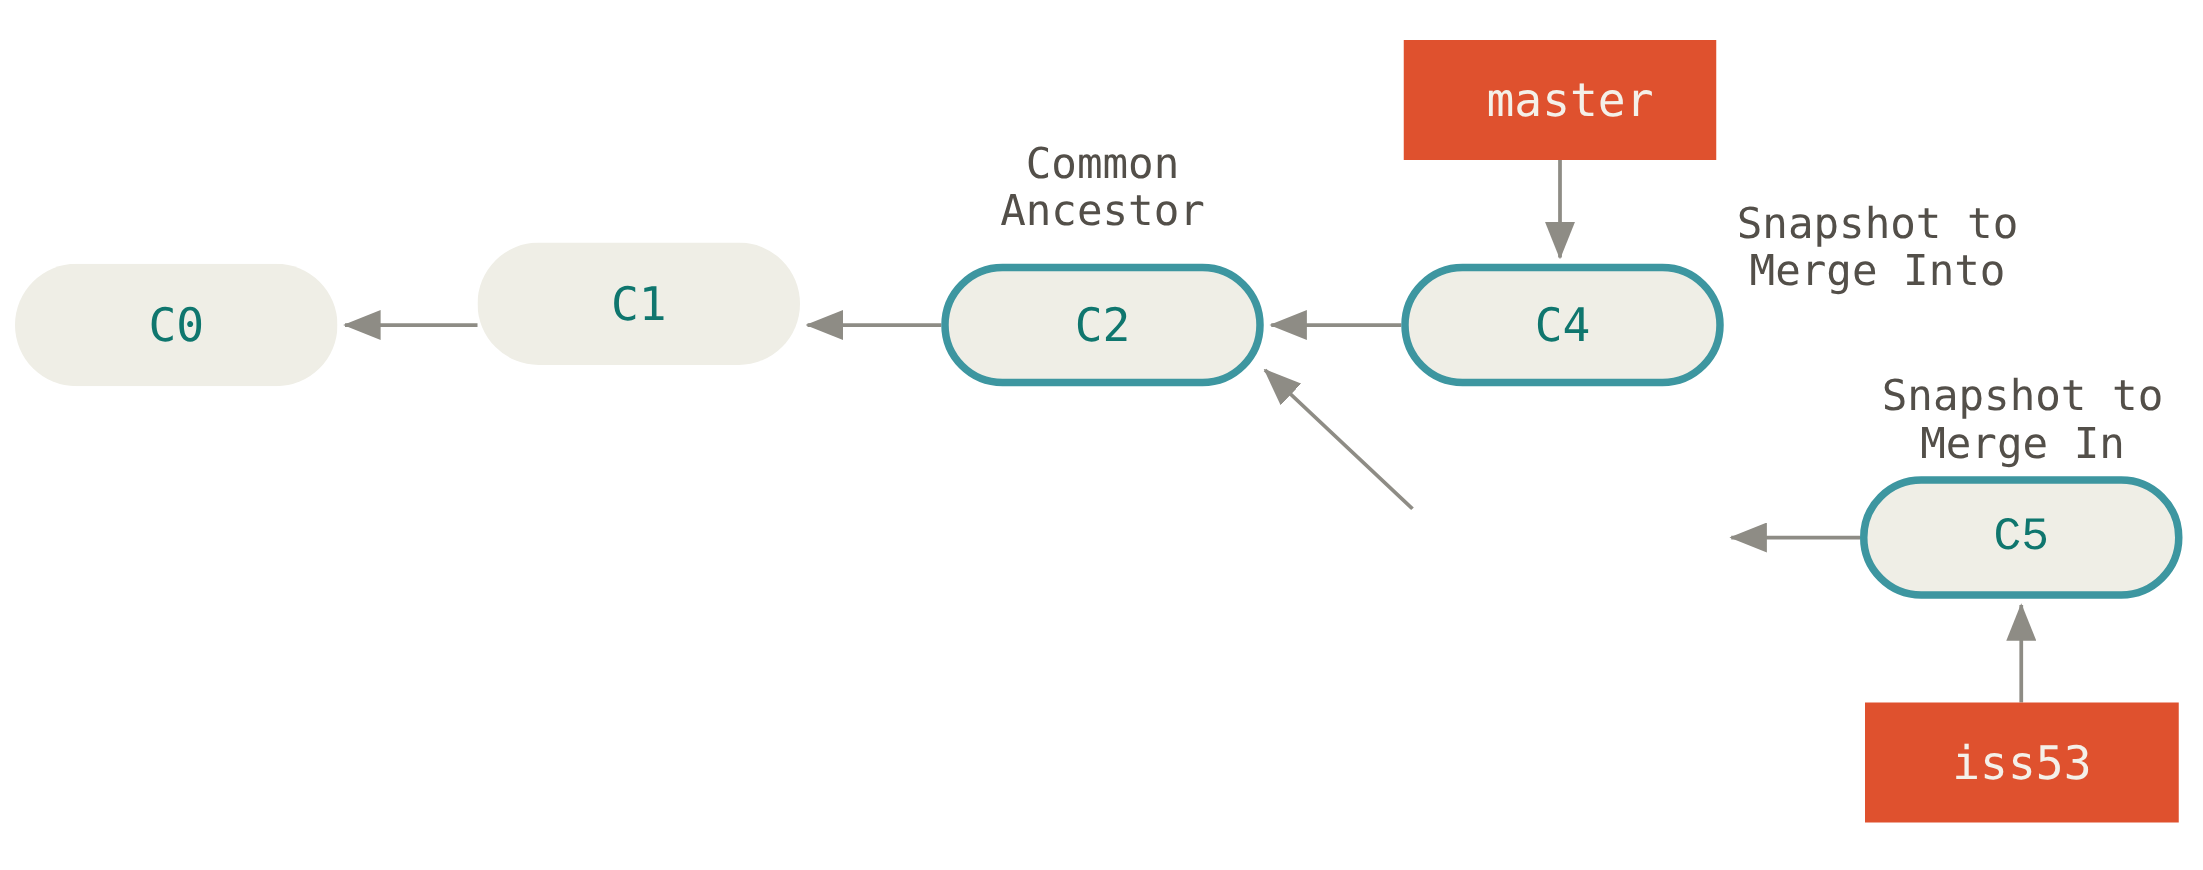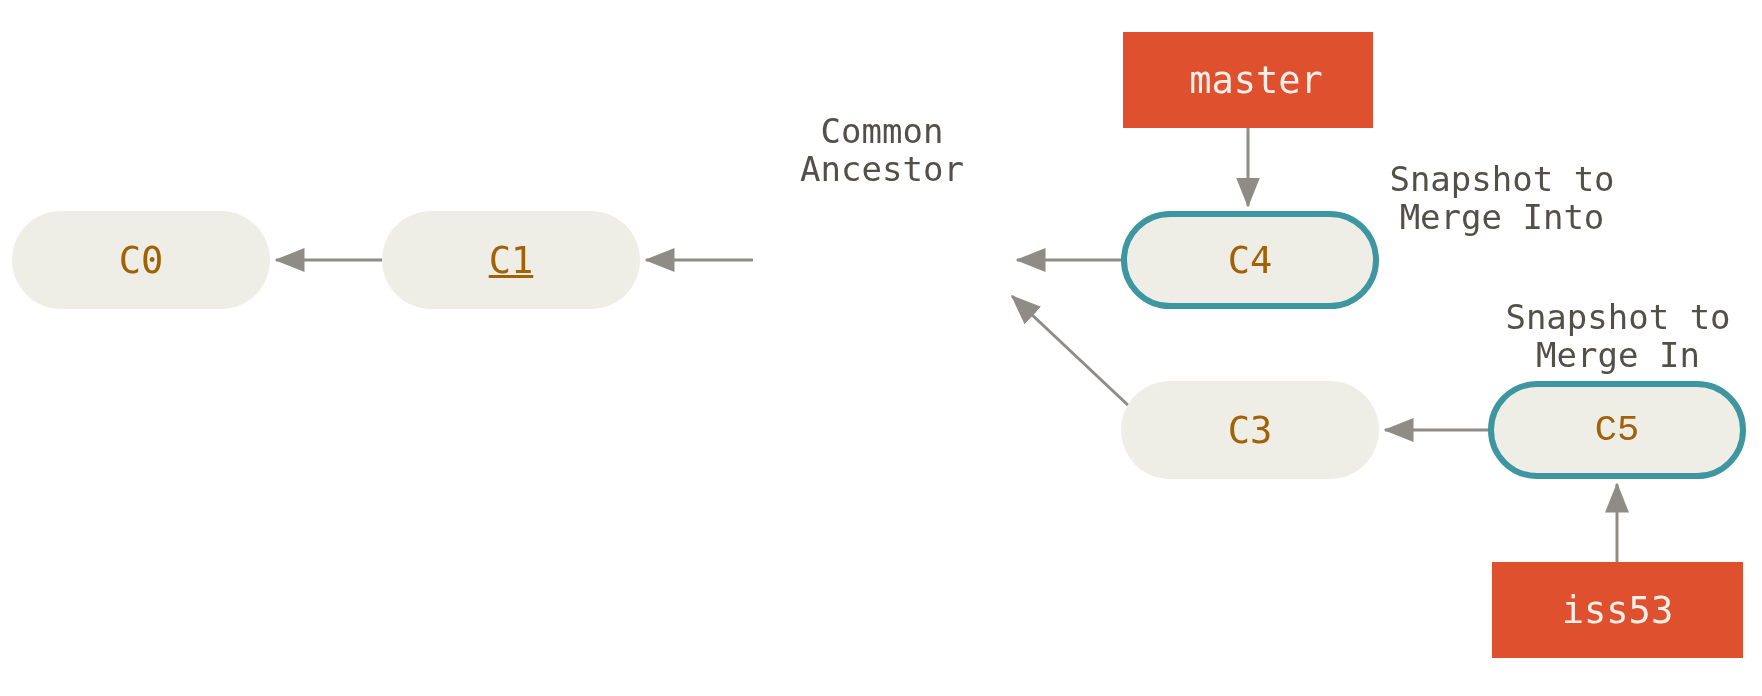--- a/index.html
+++ b/index.html
@@ -27,21 +27,21 @@
     box-sizing: border-box;
     width: 258px;
     height: 98px;
     background: #efeee6;
     border-radius: 49px;
     border: 6px solid transparent;
     display: flex;
     align-items: center;
     justify-content: center;
     font-size: 37px;
-    color: #a16207;
+    color: #0f766e;
   }
   .commit-node.highlight {
     border-color: #3d96a0;
   }
   .branch-box {
     position: absolute;
     box-sizing: border-box;
     background: #df512e;
     display: flex;
     align-items: center;
@@ -53,21 +53,21 @@
     position: absolute;
     width: 400px;
     text-align: center;
     font-size: 34px;
     line-height: 38px;
     color: #534f49;
     white-space: nowrap;
   }
   
   #node-c0 { left: 12px;   top: 211px; }
-  #node-c1 { left: 382px;  top: 211px; text-decoration: underline; }
+  #node-c1 { left: 382px;  top: 194px; }
   #node-c2 { left: 753px;  top: 211px; }
   #node-c4 { left: 1121px; top: 211px; }
   #node-c3 { left: 1121px; top: 381px; }
   #node-c5 { left: 1488px; top: 381px; font-family: Liberation Mono, monospace; }
   
   #branch-master { left: 1123px; top: 32px;  width: 250px; height: 96px; padding-left: 16px; }
   #branch-iss53  { left: 1492px; top: 562px; width: 251px; height: 96px; }
   
   #ann-common-ancestor     { left: 682px;  top: 112px; }
   #ann-snapshot-merge-into { left: 1302px; top: 160px; }
@@ -92,25 +92,25 @@
     <line x1="1248" y1="128" x2="1248" y2="206" stroke="#8e8c85" stroke-width="3" marker-end="url(#arrowhead)"></line>
     <line x1="1617" y1="562" x2="1617" y2="484" stroke="#8e8c85" stroke-width="3" marker-end="url(#arrowhead)"></line>
   </svg>
 
   <div class="commit-node" id="node-c0">
     <span>C0</span>
   </div>
   <div class="commit-node" id="node-c1">
     <span>C1</span>
   </div>
+  <div class="commit-node highlight" id="node-c2">
+    <span>C2</span>
+  </div>
   <div class="commit-node highlight" id="node-c4">
     <span>C4</span>
-  </div>
-  <div class="commit-node" id="node-c3">
-    <span>C3</span>
   </div>
   <div class="commit-node highlight" id="node-c5">
     <span>C5</span>
   </div>
 
   <div class="branch-box" id="branch-master">
     <span>master</span>
   </div>
   <div class="branch-box" id="branch-iss53">
     <span>iss53</span>

